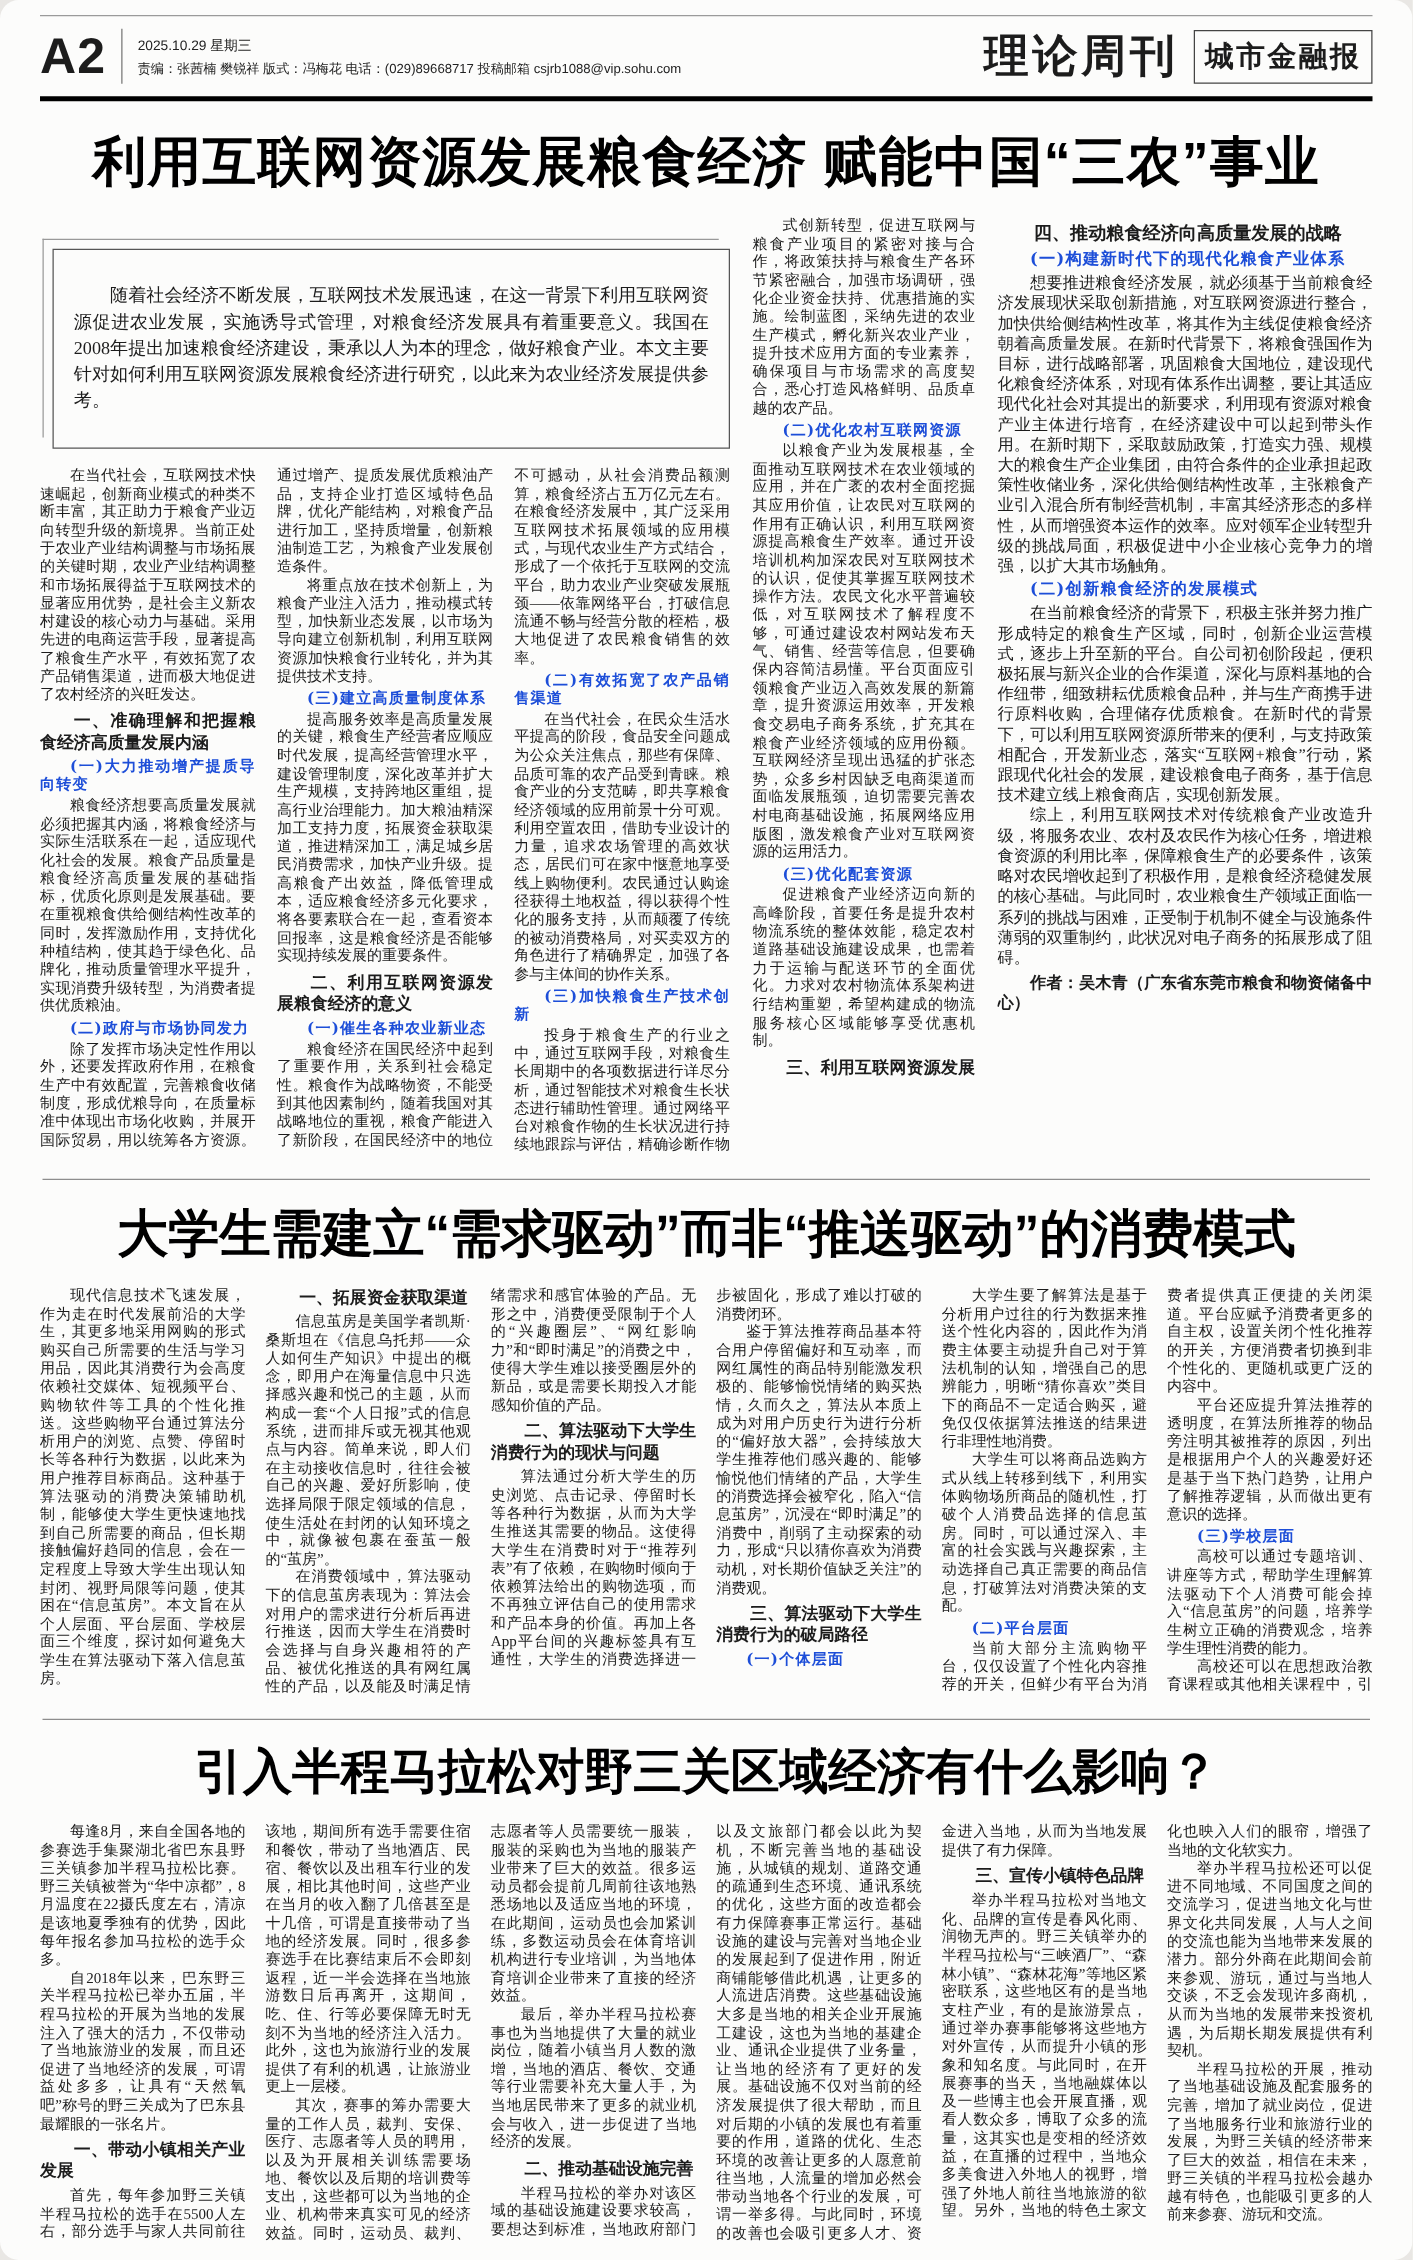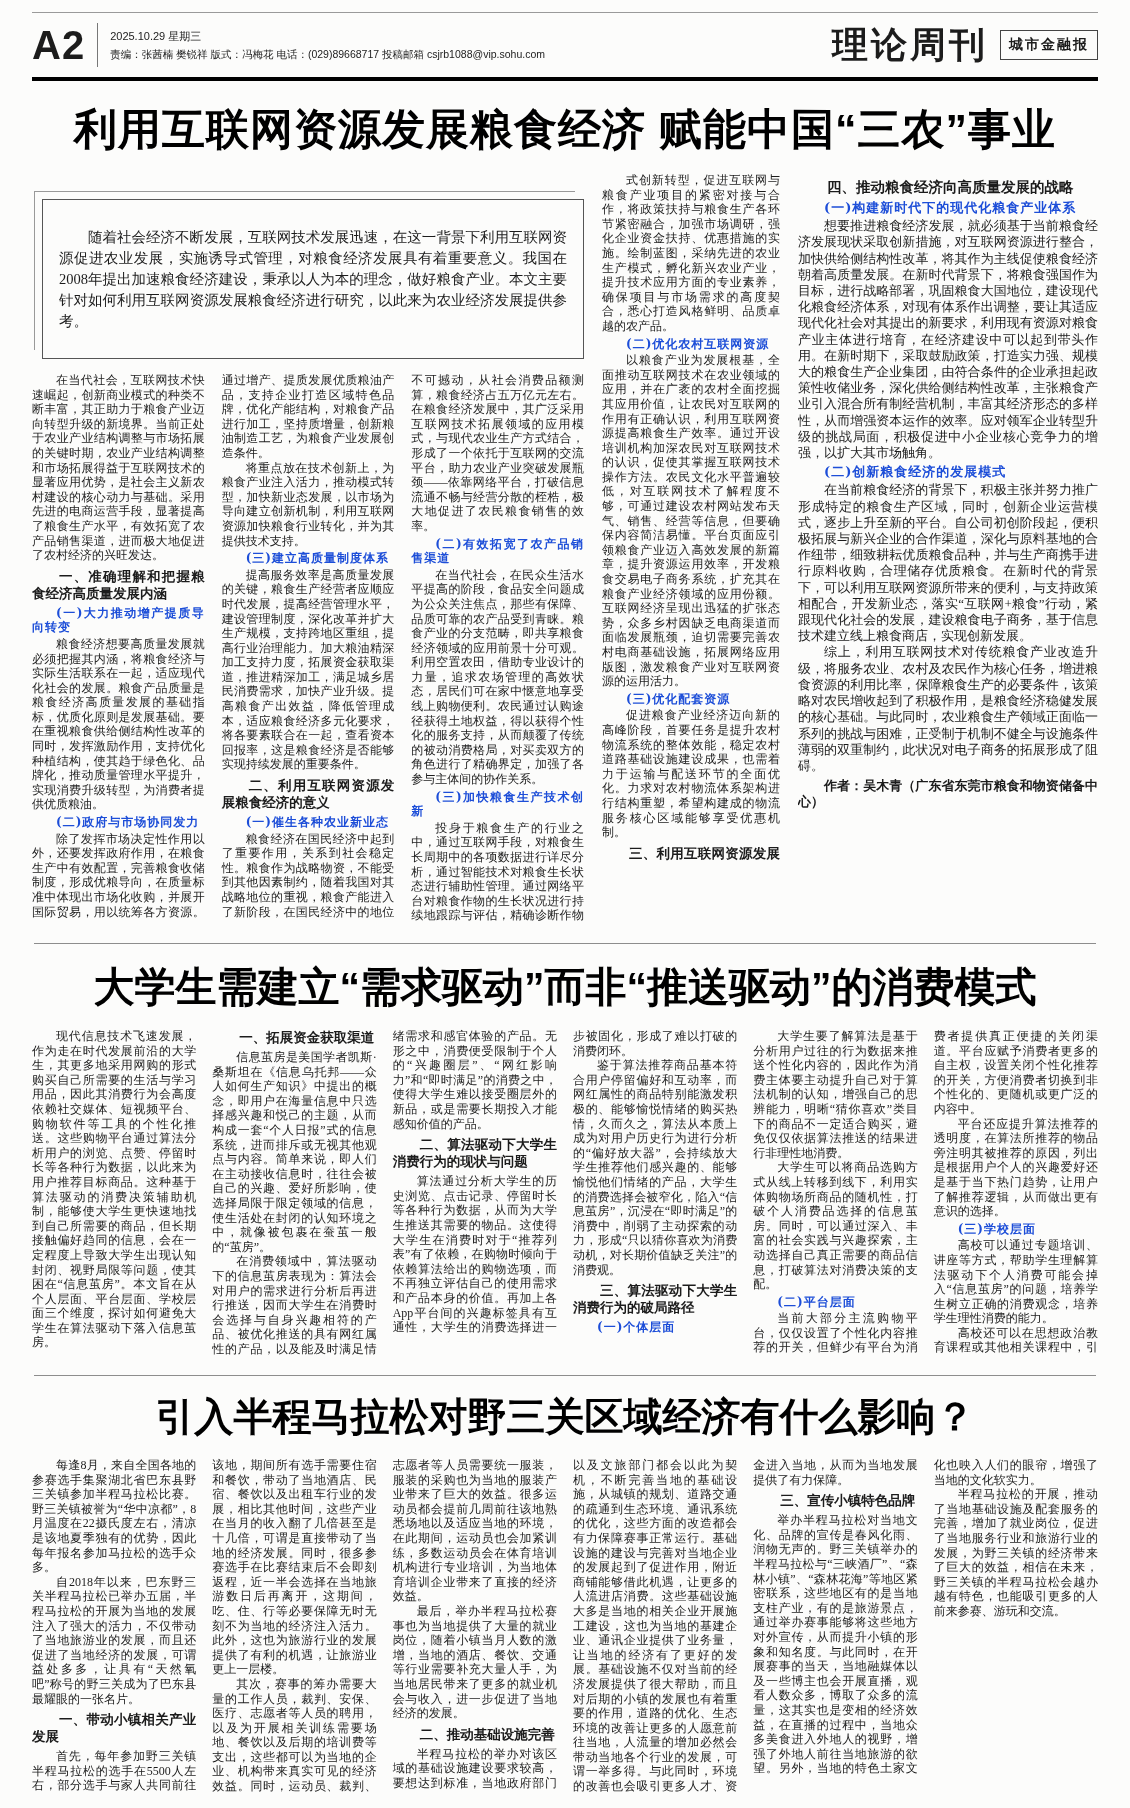--- a/index.html
+++ b/index.html
@@ -1,31 +1,32 @@
 <!DOCTYPE html>
 <html><head>
 <meta charset="utf-8">
 <style>
   html,body{margin:0;padding:0;background:#e9e7e4;}
   .page{
     width:1130px;height:1808px;margin:0 auto;background:#fcfcfb;color:#1c1c1c;
     box-sizing:border-box;padding:12px 32px 24px;overflow:hidden;
     font-family:"Liberation Serif","DejaVu Serif",serif;
+    border-radius:15px;
   }
   
   .top-rule{border-top:1px solid #9a9a9a;margin-bottom:6px;}
   .masthead-row{display:flex;align-items:center;height:52px;}
   .page-label{font-family:"Liberation Sans","DejaVu Sans",sans-serif;font-size:40px;font-weight:700;letter-spacing:1px;line-height:1;}
   .hdr-divider{width:1px;background:#777;height:44px;margin:0 12px;}
   .hdr-info{display:flex;flex-direction:column;justify-content:space-between;gap:4px;font-family:"Liberation Sans","DejaVu Sans",sans-serif;}
   .hdr-date{font-size:11px;color:#222;}
   .hdr-staff{font-size:10.5px;color:#222;}
   .hdr-spacer{flex:1;}
   .weekly-title{font-family:Liberation Sans, sans-serif;font-size:36px;font-weight:900;letter-spacing:3px;line-height:1;}
-  .paper-name{border:1px solid #444;padding:5px 8px;margin-left:12px;font-size:14px;font-weight:700;letter-spacing:2px;font-family:"Liberation Serif","DejaVu Serif",serif;}
+  .paper-name{border:1px solid #444;padding:5px 8px;margin-left:12px;font-size:23px;font-weight:700;letter-spacing:2px;font-family:"Liberation Serif","DejaVu Serif",serif;}
   .black-rule{height:4px;background:#000;margin-top:6px;}
   
   .headline{font-family:"Liberation Sans","DejaVu Sans",sans-serif;font-weight:900;text-align:center;color:#000;}
   .h1-a1{font-size:43px;letter-spacing:1px;margin:20px 0 14px;}
   .h1-a2{font-size:41px;letter-spacing:0;margin:16px 0 14px;}
   .h1-a3{font-size:39px;letter-spacing:0;margin:14px 0 14px;}
   .flow{font-size:12px;line-height:14.6px;text-align:justify;}
   .flow p{margin:0;}
   .f-p{text-indent:2em;}
   .f-h2{font-family:"Liberation Sans","DejaVu Sans",sans-serif;font-weight:700;font-size:13.5px;line-height:17px;text-indent:2em;margin:5px 0 4px !important;}
@@ -144,17 +145,18 @@
         <p class="f-p">每逢8月，来自全国各地的参赛选手集聚湖北省巴东县野三关镇参加半程马拉松比赛。野三关镇被誉为“华中凉都”，8月温度在22摄氏度左右，清凉是该地夏季独有的优势，因此每年报名参加马拉松的选手众多。</p>
         <p class="f-p">自2018年以来，巴东野三关半程马拉松已举办五届，半程马拉松的开展为当地的发展注入了强大的活力，不仅带动了当地旅游业的发展，而且还促进了当地经济的发展，可谓益处多多，让具有“天然氧吧”称号的野三关成为了巴东县最耀眼的一张名片。</p>
         <p class="f-h2">一、带动小镇相关产业发展</p>
         <p class="f-p">首先，每年参加野三关镇半程马拉松的选手在5500人左右，部分选手与家人共同前往该地，期间所有选手需要住宿和餐饮，带动了当地酒店、民宿、餐饮以及出租车行业的发展，相比其他时间，这些产业在当月的收入翻了几倍甚至是十几倍，可谓是直接带动了当地的经济发展。同时，很多参赛选手在比赛结束后不会即刻返程，近一半会选择在当地旅游数日后再离开，这期间，吃、住、行等必要保障无时无刻不为当地的经济注入活力。此外，这也为旅游行业的发展提供了有利的机遇，让旅游业更上一层楼。</p>
         <p class="f-p">其次，赛事的筹办需要大量的工作人员，裁判、安保、医疗、志愿者等人员的聘用，以及为开展相关训练需要场地、餐饮以及后期的培训费等支出，这些都可以为当地的企业、机构带来真实可见的经济效益。同时，运动员、裁判、志愿者等人员需要统一服装，服装的采购也为当地的服装产业带来了巨大的效益。很多运动员都会提前几周前往该地熟悉场地以及适应当地的环境，在此期间，运动员也会加紧训练，多数运动员会在体育培训机构进行专业培训，为当地体育培训企业带来了直接的经济效益。</p>
         <p class="f-p">最后，举办半程马拉松赛事也为当地提供了大量的就业岗位，随着小镇当月人数的激增，当地的酒店、餐饮、交通等行业需要补充大量人手，为当地居民带来了更多的就业机会与收入，进一步促进了当地经济的发展。</p>
         <p class="f-h2">二、推动基础设施完善</p>
         <p class="f-p">半程马拉松的举办对该区域的基础设施建设要求较高，要想达到标准，当地政府部门以及文旅部门都会以此为契机，不断完善当地的基础设施，从城镇的规划、道路交通的疏通到生态环境、通讯系统的优化，这些方面的改造都会有力保障赛事正常运行。基础设施的建设与完善对当地企业的发展起到了促进作用，附近商铺能够借此机遇，让更多的人流进店消费。这些基础设施大多是当地的相关企业开展施工建设，这也为当地的基建企业、通讯企业提供了业务量，让当地的经济有了更好的发展。基础设施不仅对当前的经济发展提供了很大帮助，而且对后期的小镇的发展也有着重要的作用，道路的优化、生态环境的改善让更多的人愿意前往当地，人流量的增加必然会带动当地各个行业的发展，可谓一举多得。与此同时，环境的改善也会吸引更多人才、资金进入当地，从而为当地发展提供了有力保障。</p>
         <p class="f-h2">三、宣传小镇特色品牌</p>
         <p class="f-p">举办半程马拉松对当地文化、品牌的宣传是春风化雨、润物无声的。野三关镇举办的半程马拉松与“三峡酒厂”、“森林小镇”、“森林花海”等地区紧密联系，这些地区有的是当地支柱产业，有的是旅游景点，通过举办赛事能够将这些地方对外宣传，从而提升小镇的形象和知名度。与此同时，在开展赛事的当天，当地融媒体以及一些博主也会开展直播，观看人数众多，博取了众多的流量，这其实也是变相的经济效益，在直播的过程中，当地众多美食进入外地人的视野，增强了外地人前往当地旅游的欲望。另外，当地的特色土家文化也映入人们的眼帘，增强了当地的文化软实力。</p>
+        <p class="f-p">举办半程马拉松还可以促进不同地域、不同国度之间的交流学习，促进当地文化与世界文化共同发展，人与人之间的交流也能为当地带来发展的潜力。部分外商在此期间会前来参观、游玩，通过与当地人交谈，不乏会发现许多商机，从而为当地的发展带来投资机遇，为后期长期发展提供有利契机。</p>
         <p class="f-p">半程马拉松的开展，推动了当地基础设施及配套服务的完善，增加了就业岗位，促进了当地服务行业和旅游行业的发展，为野三关镇的经济带来了巨大的效益，相信在未来，野三关镇的半程马拉松会越办越有特色，也能吸引更多的人前来参赛、游玩和交流。</p>
       </div>
   </div>
 
 </div>
 
 </body></html>

